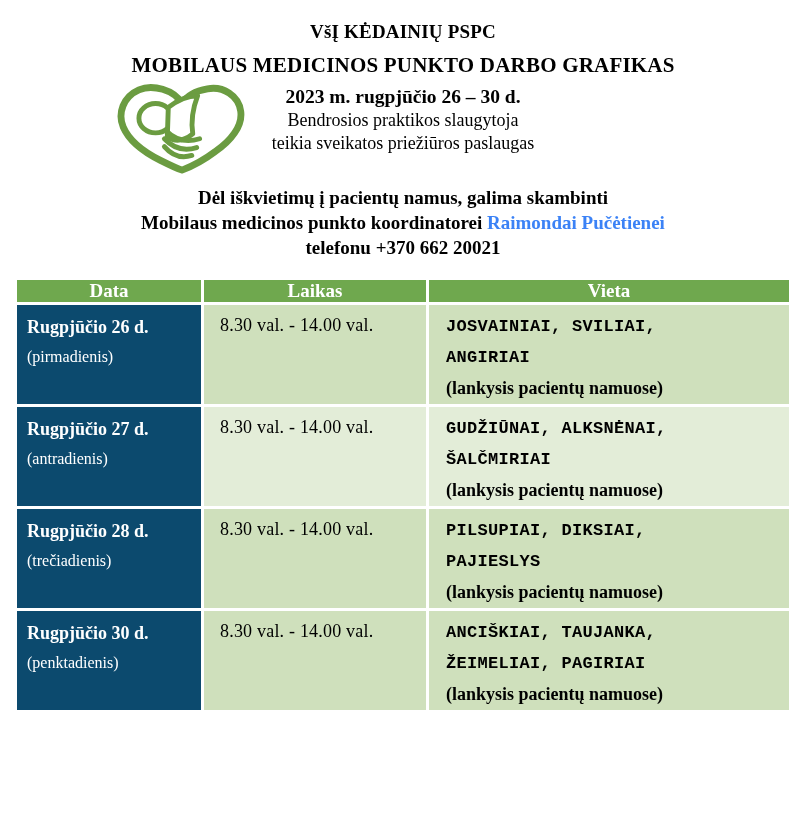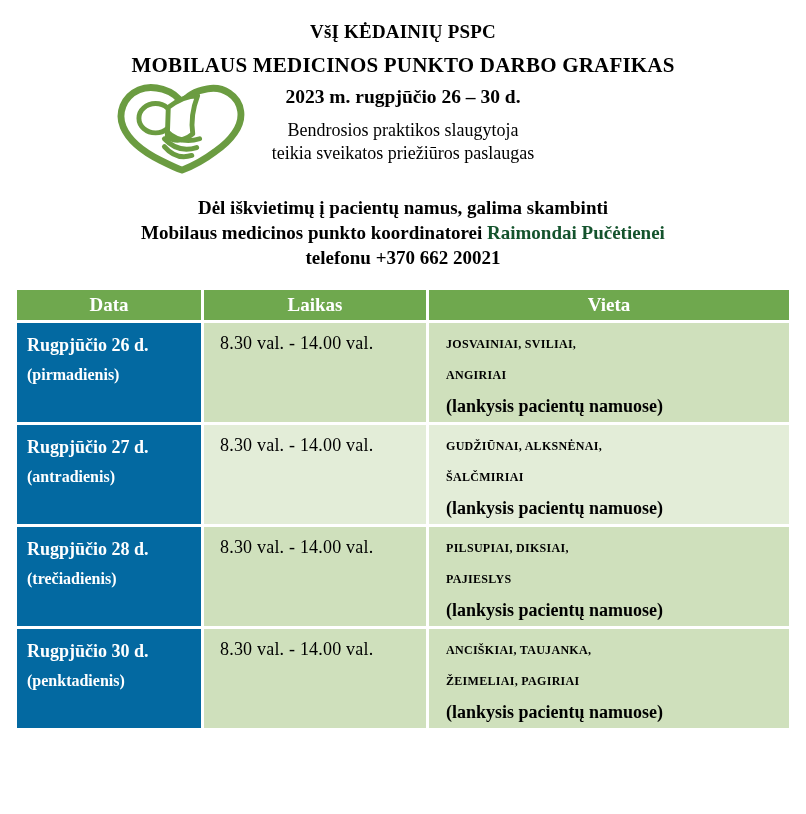--- a/index.html
+++ b/index.html
@@ -12,78 +12,79 @@
     position: relative;
     margin: 0 auto;
   }
   .page { width: 806px; min-height: 814px; position: relative; overflow: hidden; }
 
   
   .header { text-align: center; padding-top: 20px; }
   .org-line   { font-size: 19px; font-weight: bold; line-height: 24px; letter-spacing: 0.2px; }
   .title-line { font-size: 21px; font-weight: bold; line-height: 26px; margin-top: 8px; letter-spacing: 0.2px; }
   .period-line{ font-size: 19.5px; font-weight: bold; line-height: 24px; margin-top: 7px; }
-  .subtitle   { font-size: 18px; line-height: 23px; margin-top: 10px; }
+  .subtitle   { font-size: 18px; line-height: 23px; }
 
   .logo-wrap {
     position: absolute;
     left: 113px; top: 82px;
     width: 138px; height: 93px;
   }
   .logo-wrap svg { width: 100%; height: 100%; display: block; }
 
   
   .contact { text-align: center; margin-top: 30px; font-size: 19px; font-weight: bold; line-height: 25px; }
-  .coordinator-name { color: #14532d; }
+  .coordinator-name { color: #3b82f6; }
 
   
   table.schedule {
     margin: 17px 14px 14px 14px;
     width: 778px;
     border-collapse: separate;
     border-spacing: 3px;
     background: #ffffff;
     table-layout: fixed;
   }
   table.schedule col.c1 { width: 184px; }
   table.schedule col.c2 { width: 222px; }
   table.schedule col.c3 { width: 360px; }
 
   table.schedule th {
     background: #6fa84e;
     color: #ffffff;
     font-size: 19px;
     font-weight: bold;
-    height: 30px;
+    height: 22px;
     text-align: center;
     vertical-align: middle;
   }
   table.schedule td { vertical-align: top; height: 93px; }
 
   td.date-cell {
-    background: #0369a1;
+    background: #0c4a6e;
     color: #ffffff;
     padding: 7px 6px 0 10px;
   }
   td.date-cell .date    { font-size: 18px; font-weight: bold; line-height: 30px; }
-  td.date-cell .weekday { font-size: 16px; font-weight: bold; line-height: 30px; }
+  td.date-cell .weekday { font-size: 16px; font-weight: normal; line-height: 30px; }
 
   td.time-cell {
     font-size: 18px;
     font-weight: normal;
     padding: 10px 6px 0 16px;
     letter-spacing: 0.2px;
   }
   td.place-cell { padding: 6px 8px 0 17px; }
   td.place-cell .places {
-    font-size: 12px;
+    font-size: 17px;
     font-weight: bold;
     line-height: 31px;
     white-space: pre-line;
     letter-spacing: 0.3px;
+    font-family: Liberation Mono, monospace;
   }
   td.place-cell .note { font-size: 18px; font-weight: bold; line-height: 31px; }
 
   tr.row-odd  td.time-cell, tr.row-odd  td.place-cell { background: #cfe0bc; }
   tr.row-even td.time-cell, tr.row-even td.place-cell { background: #e3edd8; }
 </style>
 </head>
 <body>
 
 <div class="page">

